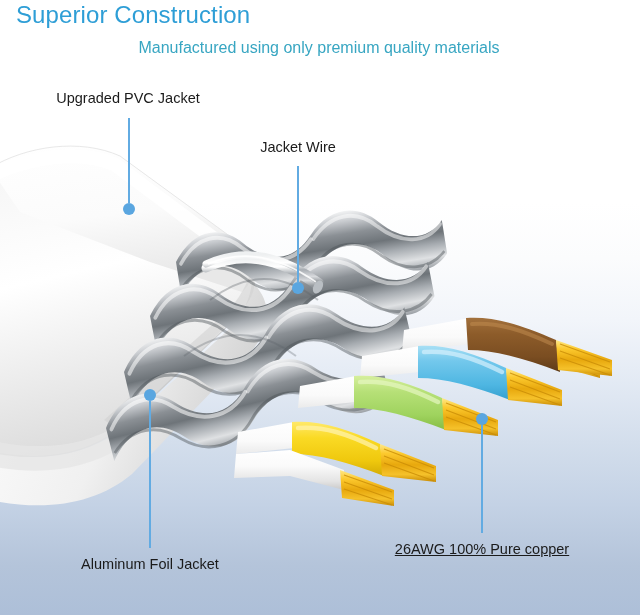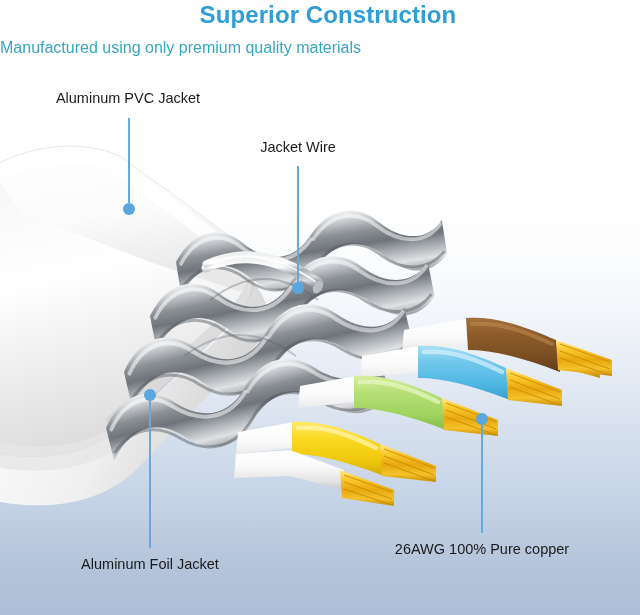--- a/index.html
+++ b/index.html
@@ -10,25 +10,25 @@
   }
   #stage{
     position:relative; width:640px; height:615px; overflow:hidden;
     background:linear-gradient(180deg,
       #ffffff 0%, #ffffff 33%, #fbfcfd 42%, #f2f5fa 52%,
       #e3eaf4 62%, #d3deec 72%, #c4d2e5 82%, #b4c4da 92%, #adbfd8 100%);
   }
 
   
   .title{
-    position:absolute; left:16px; right:0; top:1px; text-align:center;
-    font-size:24px; font-weight:bold; color:#2e9ed6; letter-spacing:.1px;
+    position:absolute; left:16px; right:0; top:1px; text-align:left;
+    font-size:24px; font-weight:normal; color:#2e9ed6; letter-spacing:.1px;
   }
   .subtitle{
-    position:absolute; left:0; right:2px; top:39px; 
+    position:absolute; left:0; right:2px; top:39px; text-align:center;
     font-size:16px; color:#38a6c2;
   }
 
   
   .lbl{ position:absolute; font-size:14.5px; color:#1b1b1b; white-space:nowrap; }
   .lbl.ctr{ transform:translateX(-50%); }
 
   
   .leader{ position:absolute; width:2px; background:#62abe2; }
   .dot{
@@ -263,29 +263,29 @@
       <g>
         <path d="M340,470 L394,490 L394,506 L342,498 Z" fill="url(#gCopper)"></path>
         <path d="M344,475 L392,492 M344,482 L392,499 M344,489 L392,505" stroke="#c98c06" stroke-width="1.2" fill="none" stroke-opacity="0.8"></path>
       </g>
     </g>
   </svg>
 
   <div class="title">Superior Construction</div>
   <div class="subtitle">Manufactured using only premium quality materials</div>
 
-  <div class="lbl ctr" style="left:128px; top:90px;">Aluminum PVC Jacket</div>
+  <div class="lbl ctr" style="left:128px; top:90px;">Upgraded PVC Jacket</div>
   <div class="leader" style="left:128px; top:118px; height:85px;"></div>
   <div class="dot" style="left:129px; top:209px;"></div>
 
   <div class="lbl ctr" style="left:298px; top:139px;">Jacket Wire</div>
   <div class="leader" style="left:297px; top:166px; height:116px;"></div>
   <div class="dot" style="left:298px; top:288px;"></div>
 
   <div class="dot" style="left:150px; top:395px;"></div>
   <div class="leader" style="left:149px; top:401px; height:147px;"></div>
   <div class="lbl ctr" style="left:150px; top:556px;">Aluminum Foil Jacket</div>
 
   <div class="dot" style="left:482px; top:419px;"></div>
   <div class="leader" style="left:481px; top:425px; height:108px;"></div>
-  <div class="lbl ctr" style="left:482px; top:541px;">26AWG 100% Pure copper</div>
+  <div class="lbl ctr" style="left:482px; top:541px;text-decoration:underline;">26AWG 100% Pure copper</div>
 
 </div>
 
 </body></html>

